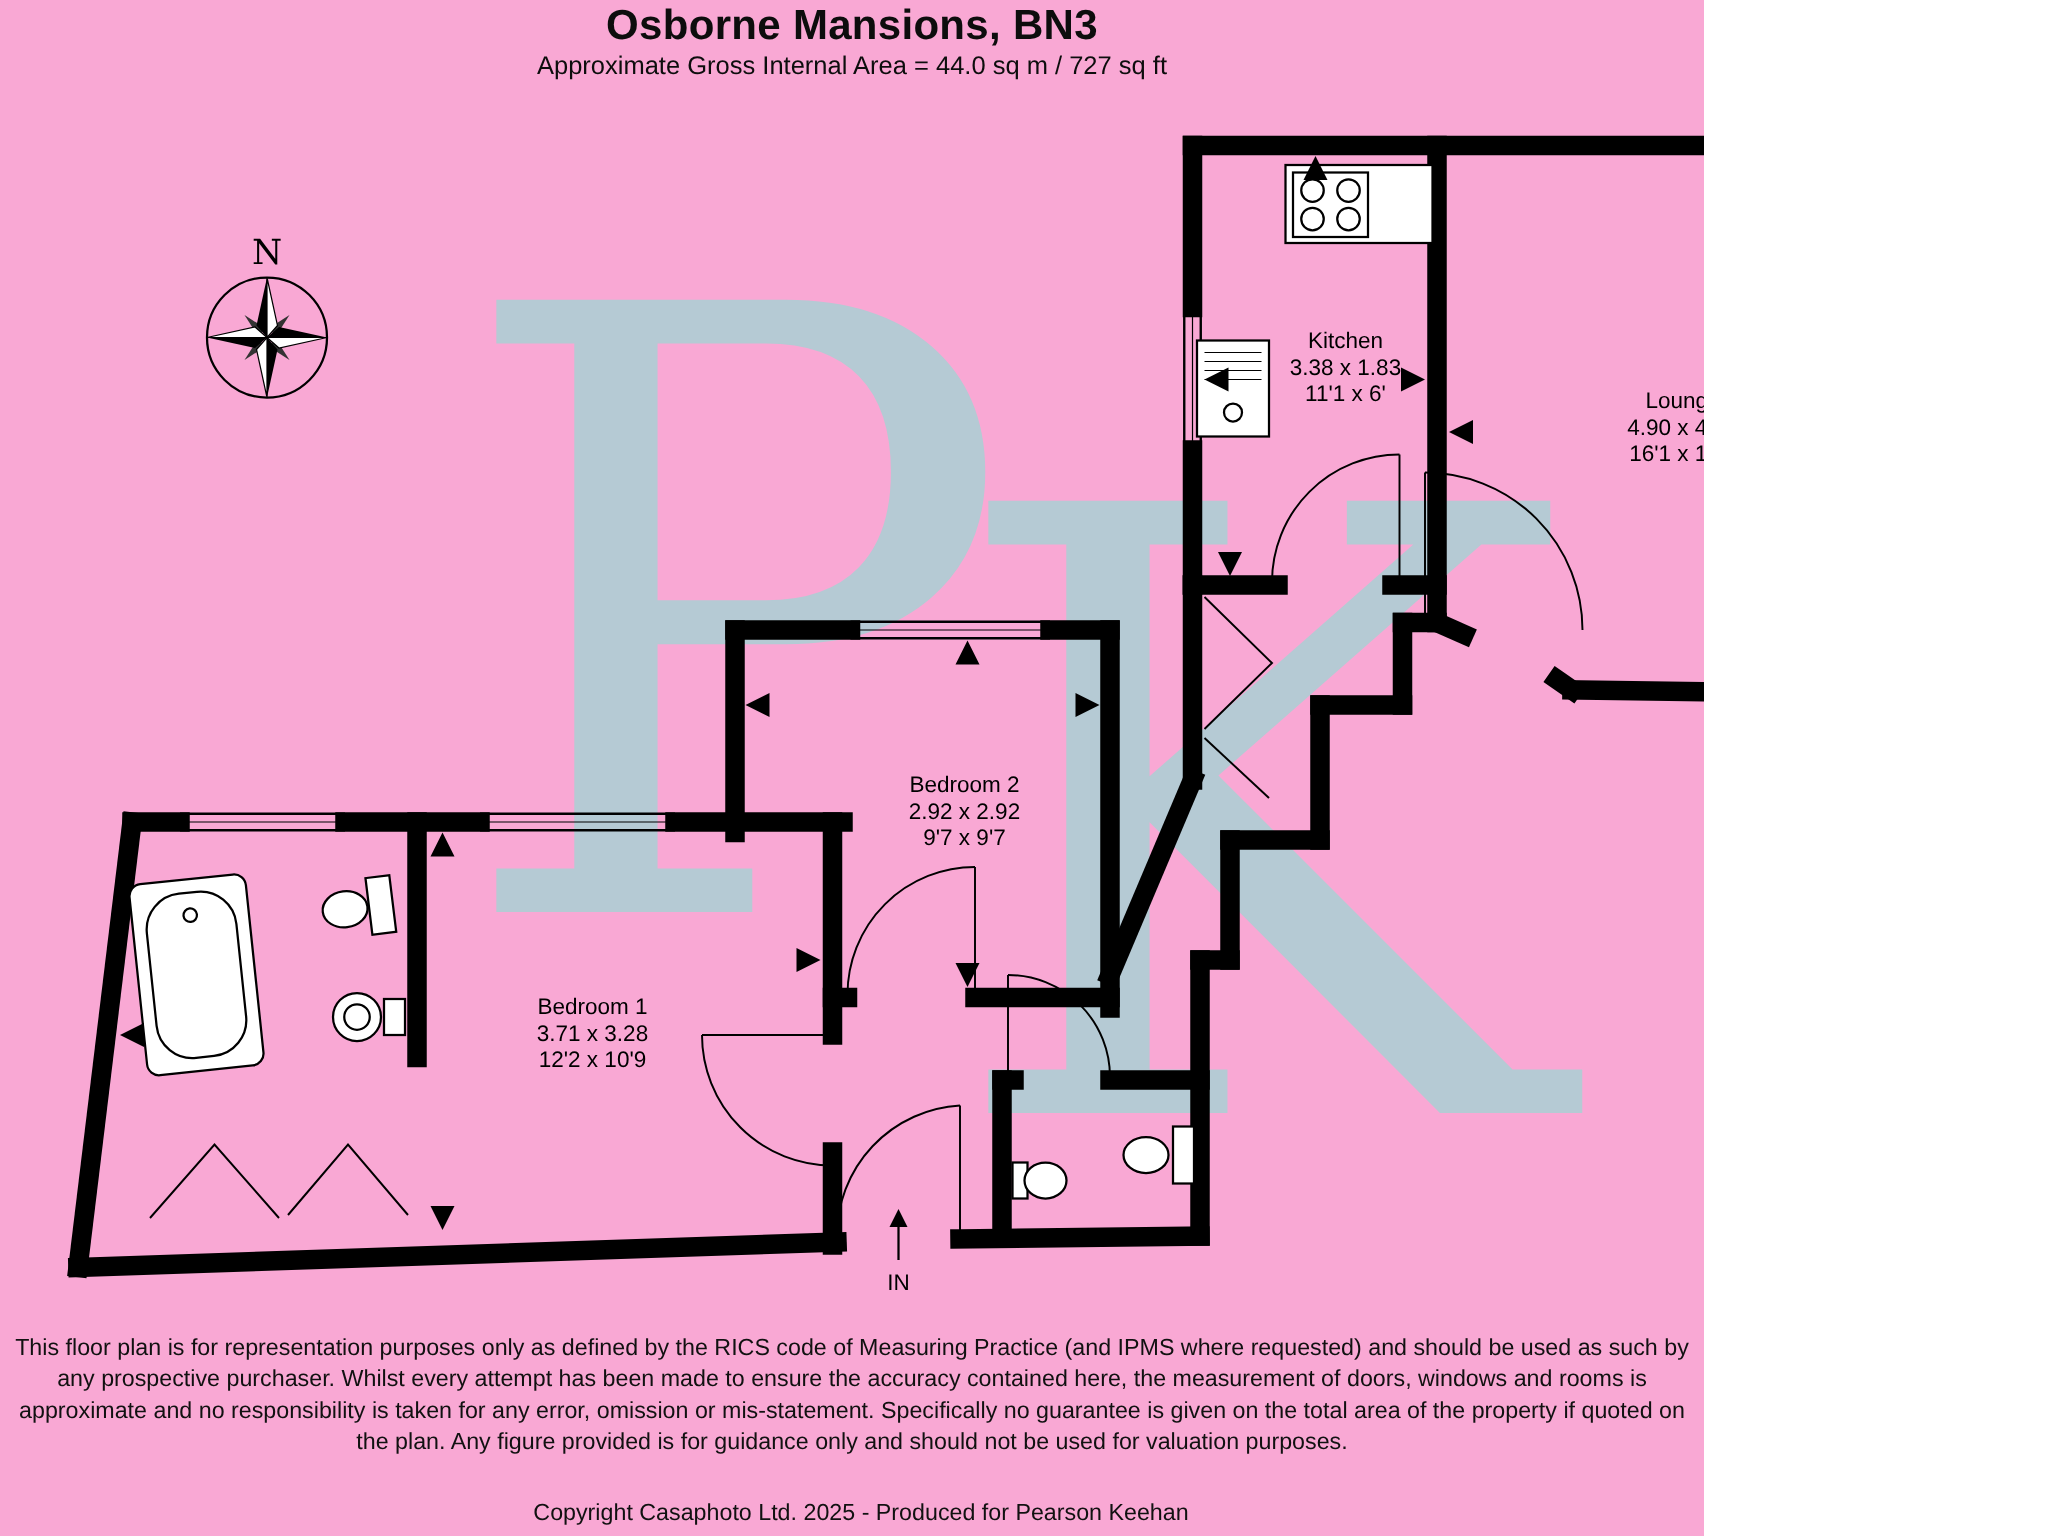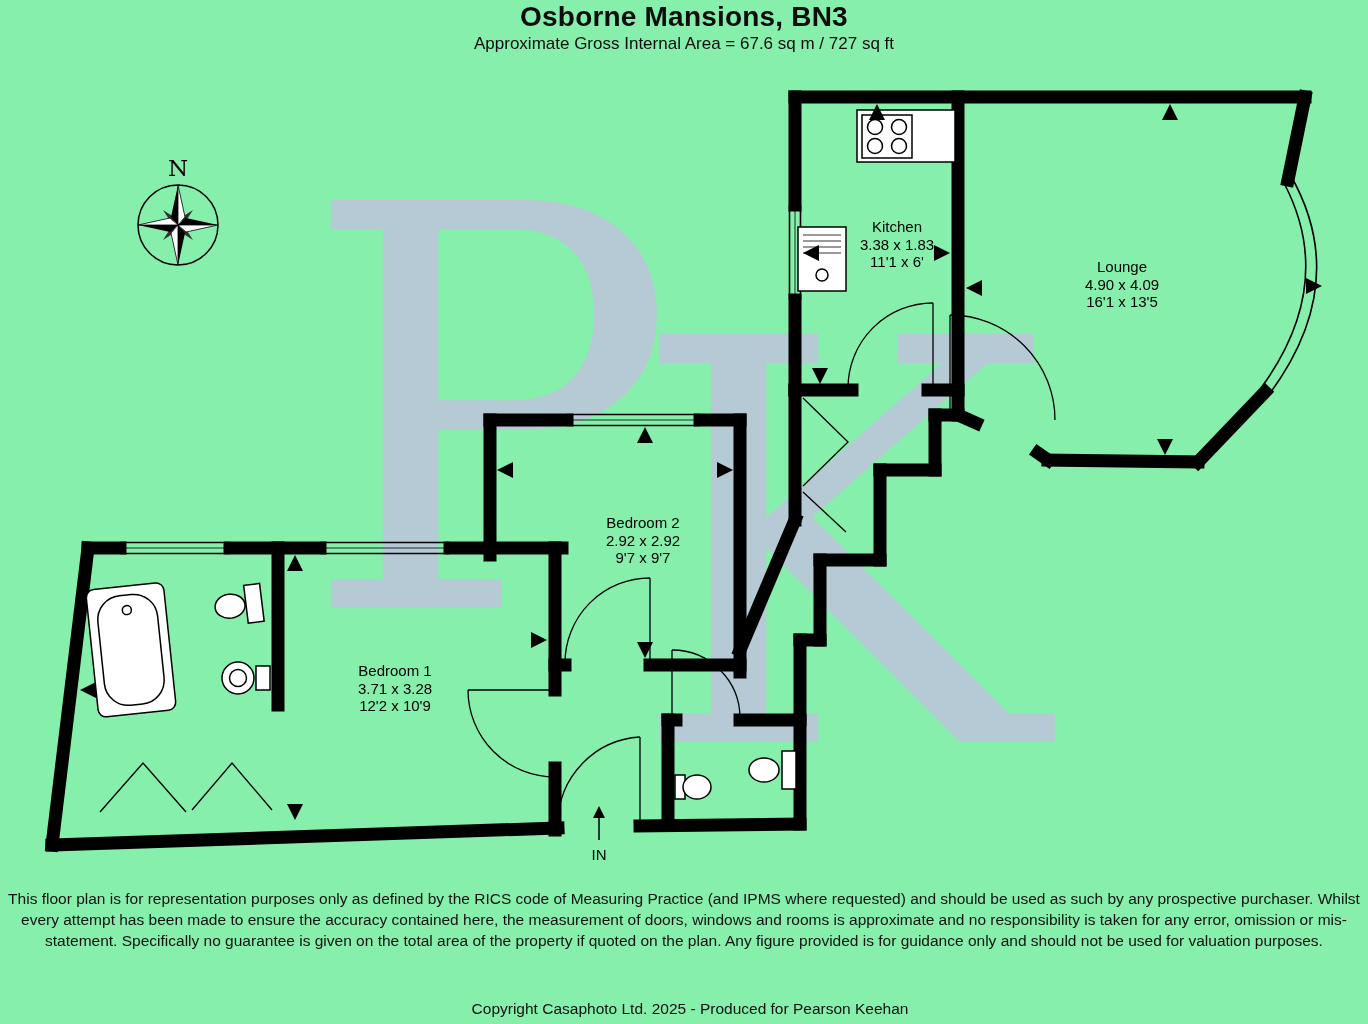--- a/index.html
+++ b/index.html
@@ -1,16 +1,16 @@
 <!DOCTYPE html>
 <html><head>
 <meta charset="utf-8">
 <style>
   html,body{margin:0;padding:0;background:#ffffff;}
-  .page{position:relative;width:1368px;height:1024px;background:#86efac;
+  .page{position:relative;width:1136px;height:1024px;background:#f9a8d4;
         font-family:"Liberation Sans",sans-serif;overflow:hidden;}
   .title{position:absolute;top:1px;left:0;right:0;text-align:center;
          font-size:28px;font-weight:bold;color:#0d0d0d;letter-spacing:.2px;}
   .subtitle{position:absolute;top:34px;left:0;right:0;text-align:center;
             font-size:17px;color:#0d0d0d;}
   .plan-svg{position:absolute;top:0;left:0;}
   .disclaimer{position:absolute;top:888px;left:6px;right:6px;text-align:center;
               font-size:15.5px;line-height:21px;color:#111;}
   .copyright{position:absolute;top:1000px;left:12px;right:0;text-align:center;
              font-size:15.5px;color:#111;}
@@ -24,21 +24,21 @@
   .fix{stroke:#000;stroke-width:1.5;fill:#ffffff;}
   .arrow{fill:#000;stroke:none;}
   .roomlabel{font-size:15px;fill:#000;text-anchor:middle;}
 </style>
 </head>
 <body>
 
 <div class="page">
 
   <div class="title">Osborne Mansions, BN3</div>
-  <div class="subtitle">Approximate Gross Internal Area = 67.6 sq m / 727 sq ft</div>
+  <div class="subtitle">Approximate Gross Internal Area = 44.0 sq m / 727 sq ft</div>
 
   <svg class="plan-svg" width="1368" height="1024" viewBox="0 0 1368 1024">
 
     <g>
       <text class="serif" x="300" y="608" font-size="560" fill="#b5cad4">P</text>
       <text class="serif" x="628" y="742" font-size="560" fill="#b5cad4">K</text>
     </g>
 
     <g>
 

